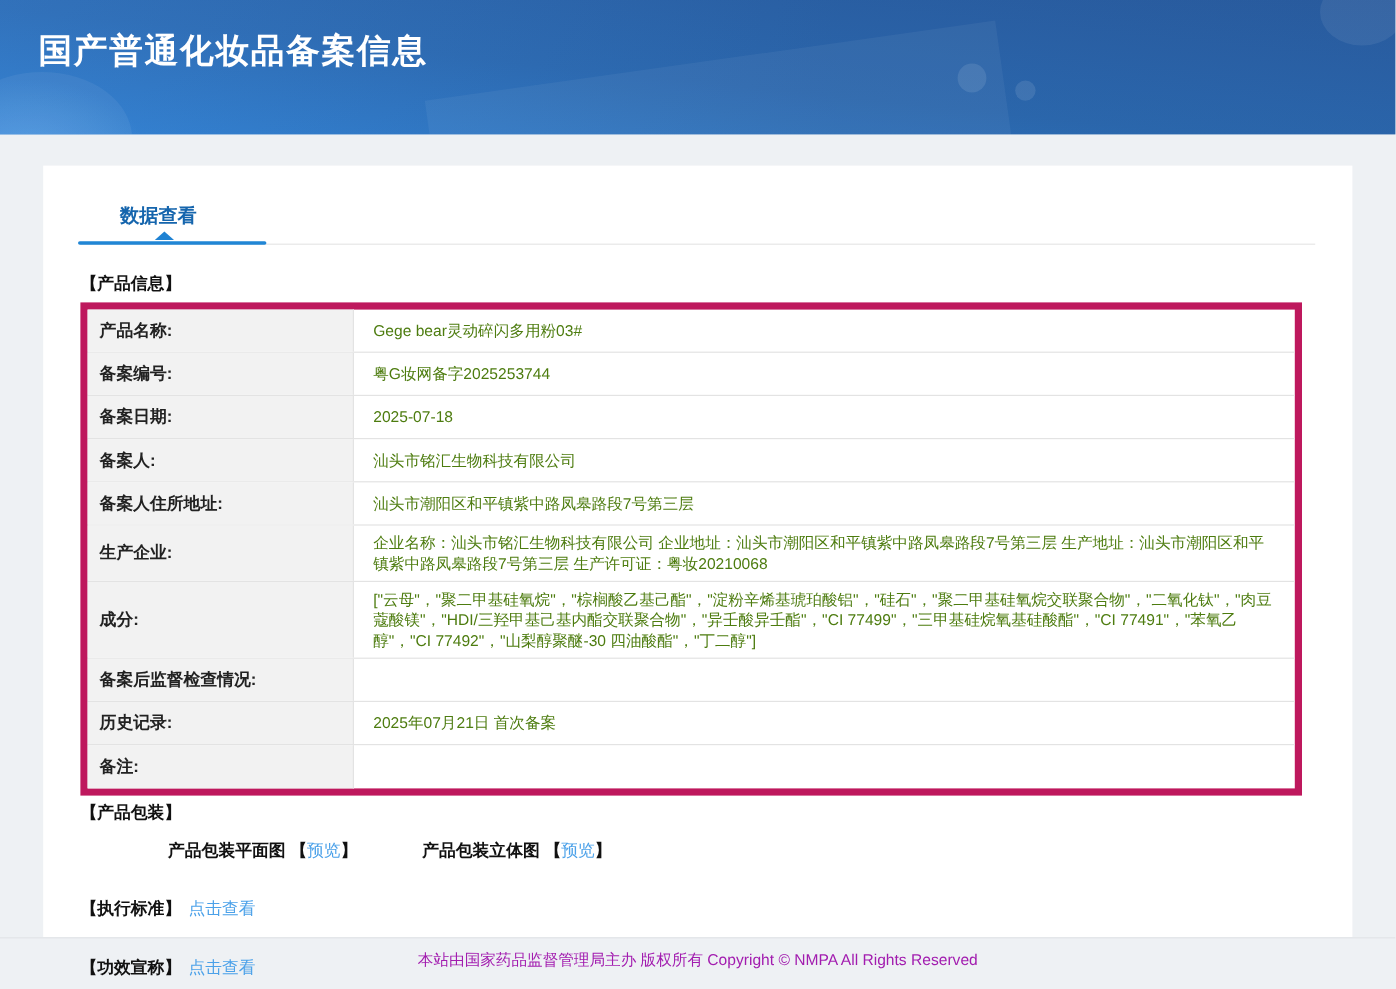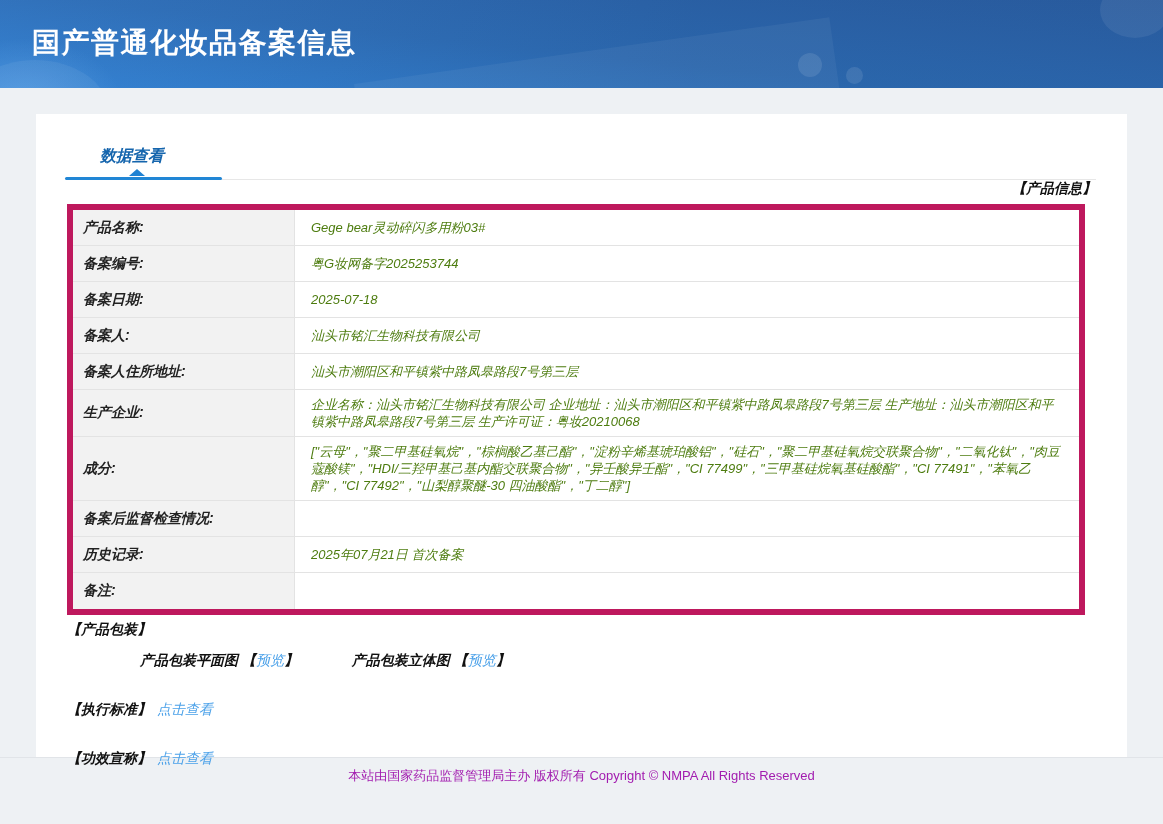--- a/index.html
+++ b/index.html
@@ -5,21 +5,21 @@
   * { margin: 0; padding: 0; box-sizing: border-box; }
   html, body {
     width: 1163px; height: 824px;
     font-family: "Liberation Sans", "DejaVu Sans", sans-serif;
     background: #eef1f4;
     overflow: hidden;
   }
   
   .banner {
     position: relative;
-    width: 100%; height: 88px;
+    width: 100%; height: 112px;
     background:
       radial-gradient(ellipse 140px 90px at 2% 115%, rgba(110,175,235,0.45), transparent 70%),
       linear-gradient(to right, rgba(70,140,210,0.18), rgba(0,0,0,0.06) 60%),
       linear-gradient(186deg, #2b60a7 0%, #2d6cb6 55%, #3181d4 100%);
     overflow: hidden;
   }
   .banner-title {
     position: absolute; left: 32px; top: 24px;
     color: #ffffff; font-size: 28px; font-weight: bold;
     letter-spacing: 1.5px;
@@ -34,21 +34,20 @@
     background: rgba(255,255,255,0.05);
     transform: rotate(-8deg);
   }
   
   .main-wrap { padding-top: 26px; }
   .card {
     width: 1091px; height: 643px;
     margin-left: 36px;
     background: #ffffff;
     padding: 32px 31px 0 31px;
-    font-style: italic;
   }
   
   .tab-bar { position: relative; }
   .tab {
     display: inline-block;
     margin-left: 33px;
     color: #1565ad; font-size: 16px; font-weight: bold;
     padding-bottom: 12px;
     cursor: pointer;
   }
@@ -62,21 +61,21 @@
     position: absolute; left: 64px; top: -8px;
     width: 0; height: 0;
     border-left: 8px solid transparent;
     border-right: 8px solid transparent;
     border-bottom: 7px solid #1f82d3;
   }
   
   .section-title {
     font-size: 14px; font-weight: bold; color: #111;
   }
-  .section-title.product { margin-bottom: 6px; text-align: right; }
+  .section-title.product { margin-top: 24px; margin-bottom: 6px; }
   
   .info-table {
     width: 1018px;
     border: 6px solid #be185d;
     background: #fff;
   }
   .info-row { display: flex; border-bottom: 1px solid #e3e3e3; min-height: 36px; }
   .info-row:last-child { border-bottom: none; }
   .cell-label {
     width: 222px; flex: 0 0 222px;

